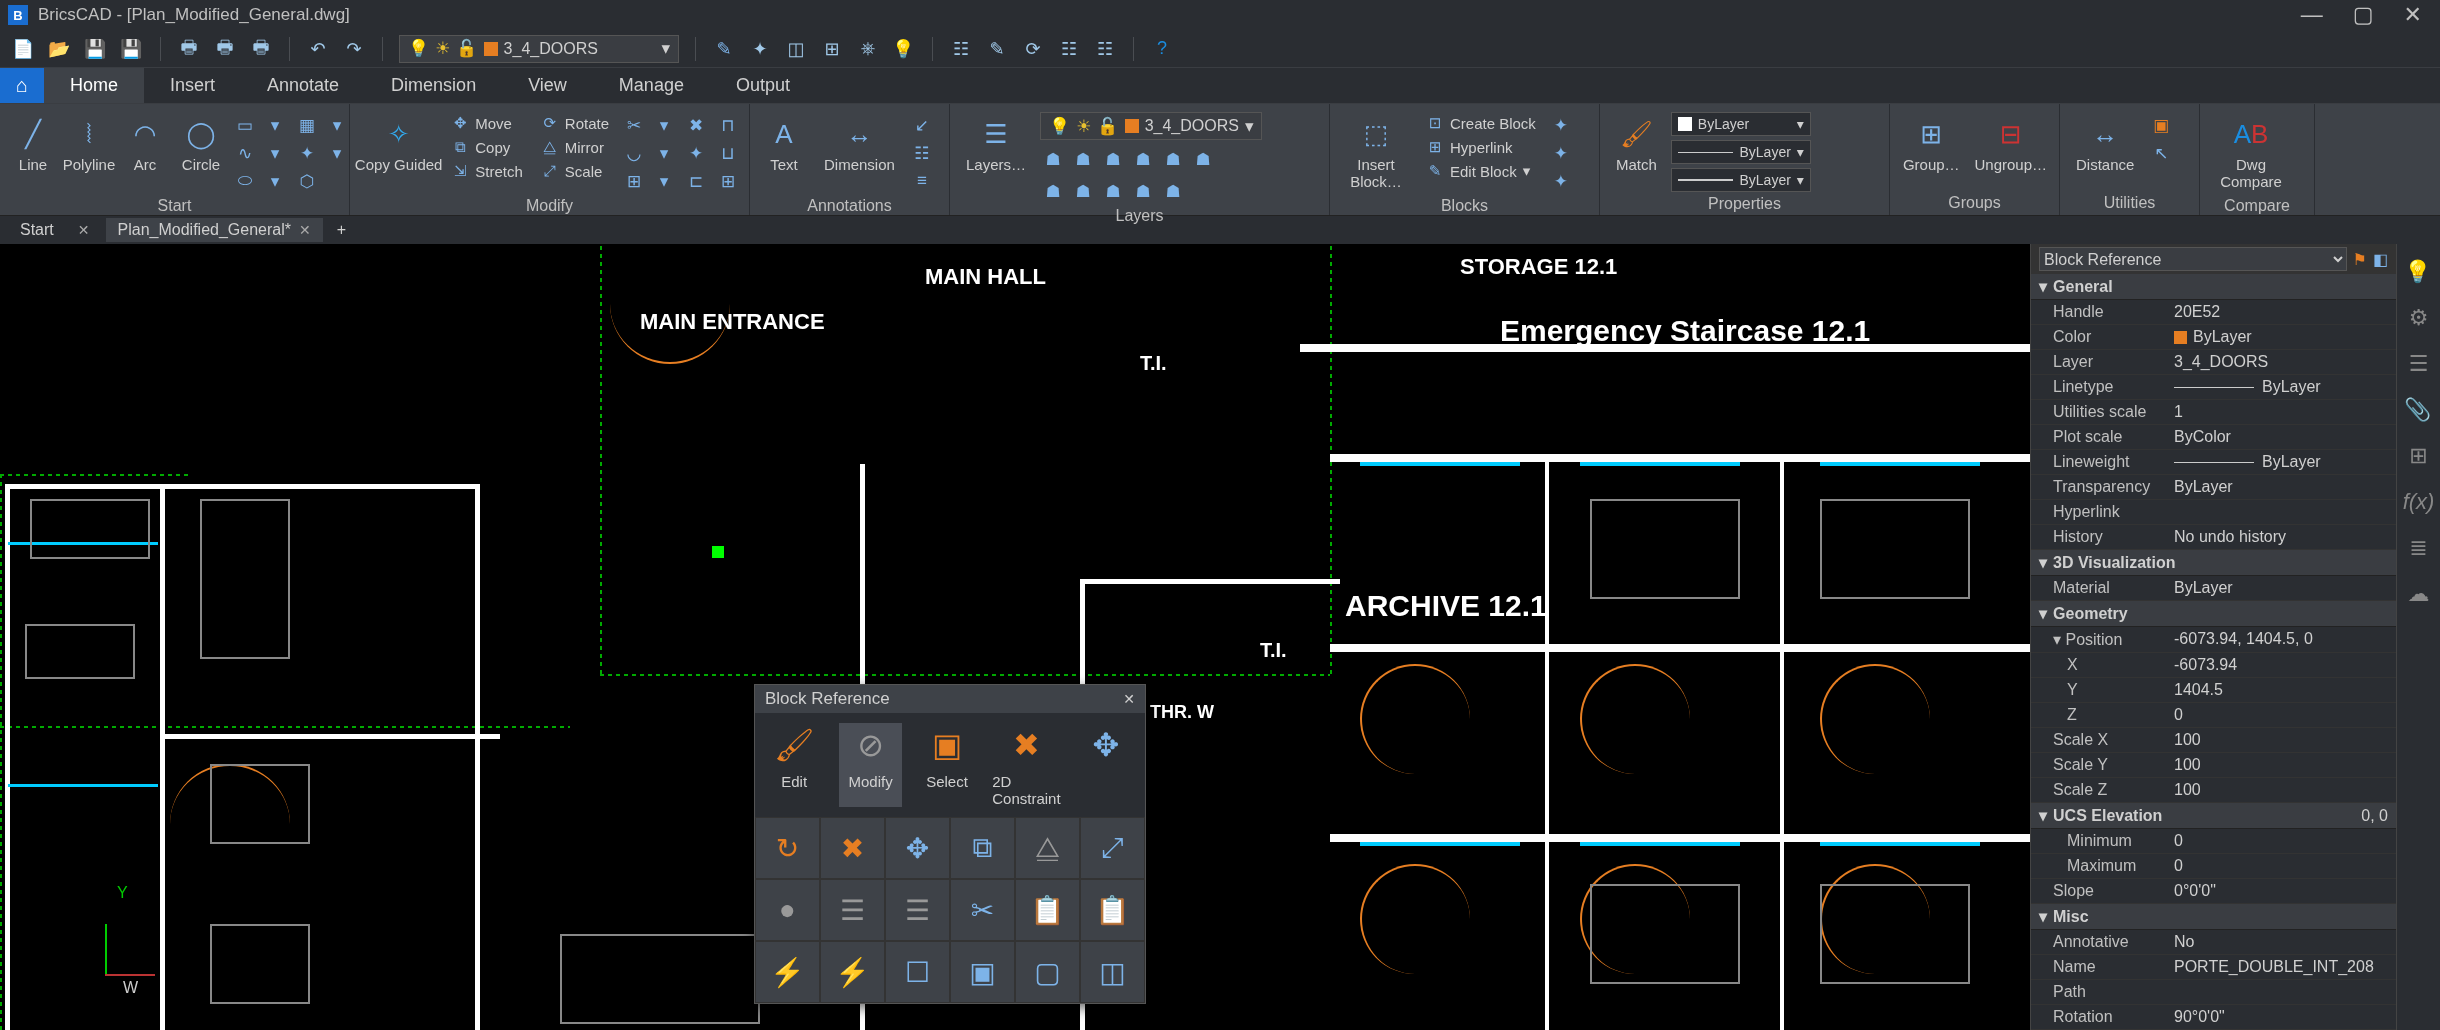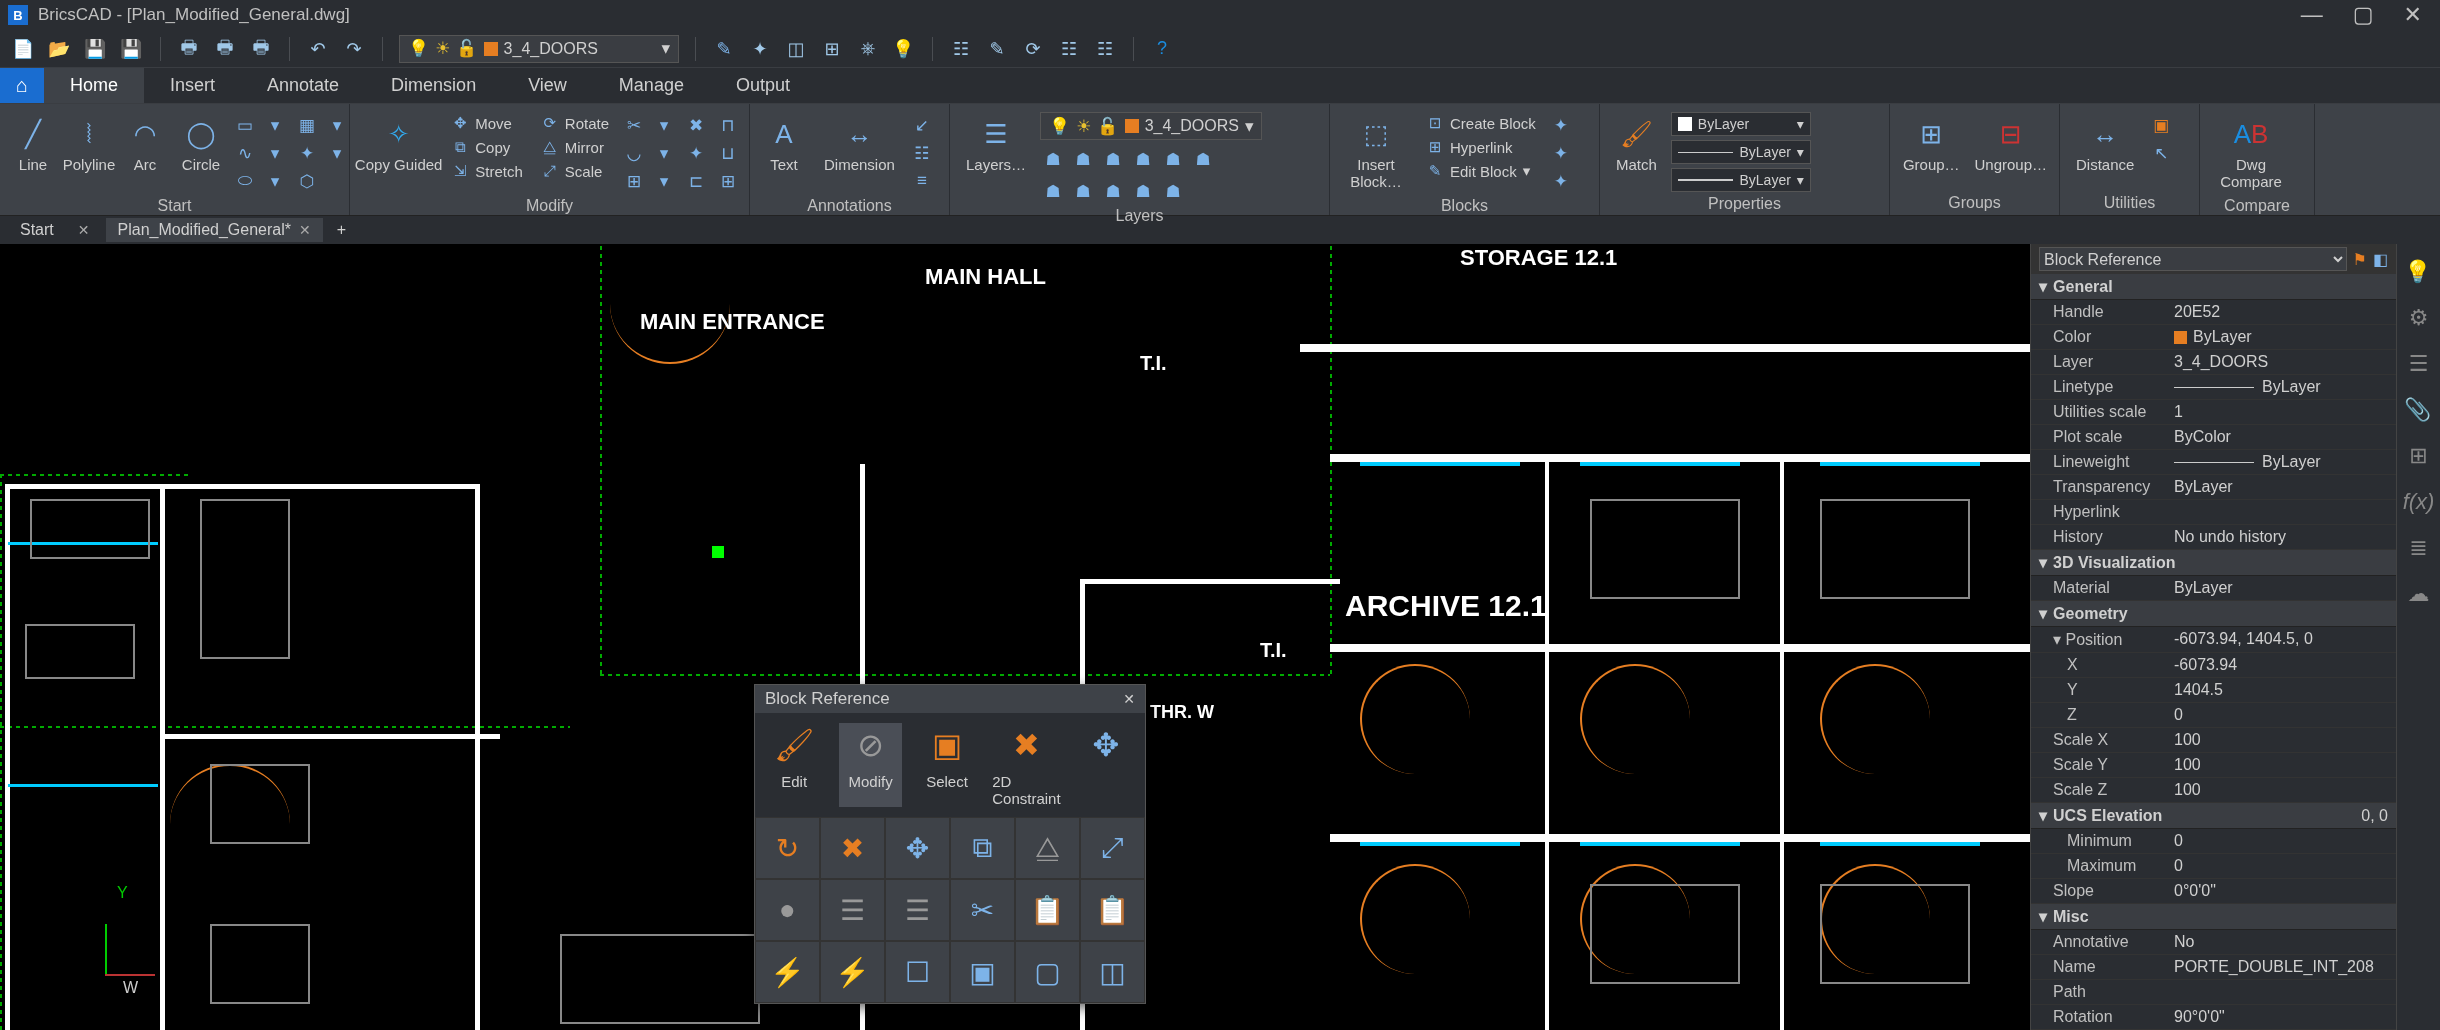--- a/index.html
+++ b/index.html
@@ -478,21 +478,22 @@
     <div class="furn" style="left:860px; top:630px; width:200px; height:90px"></div>
     <div class="furn" style="left:1590px; top:255px; width:150px; height:100px"></div>
     <div class="furn" style="left:1820px; top:255px; width:150px; height:100px"></div>
     <div class="furn" style="left:1590px; top:640px; width:150px; height:100px"></div>
     <div class="furn" style="left:1820px; top:640px; width:150px; height:100px"></div>
 
     <div style="position:absolute; left:712px; top:302px; width:12px; height:12px; background:#0f0"></div>
 
     <div class="room-label" style="left:640px; top:65px">MAIN ENTRANCE</div>
     <div class="room-label" style="left:925px; top:20px">MAIN HALL</div>
-    <div class="room-label" style="left:1460px; top:1px">STORAGE 12.1</div>
+    <div class="room-label" style="left:1460px; top:10px">STORAGE 12.1</div>
+    <div class="room-label big" style="left:1500px; top:70px">Emergency Staircase 12.1</div>
     <div class="room-label big" style="left:1345px; top:345px">ARCHIVE 12.1</div>
     <div class="room-label" style="left:1140px; top:108px; font-size:20px">T.I.</div>
     <div class="room-label" style="left:1260px; top:395px; font-size:20px">T.I.</div>
     <div class="room-label" style="left:1150px; top:458px; font-size:18px">THR. W</div>
 
     <div style="position:absolute; left:105px; top:680px; color:#0c0; font-size:16px">
       <div style="position:absolute; left:12px; top:-40px">Y</div>
       <div style="position:absolute; left:0; top:0; width:2px; height:50px; background:#0c0"></div>
       <div style="position:absolute; left:0; top:50px; width:50px; height:2px; background:#b33"></div>
       <div style="position:absolute; left:18px; top:55px; color:#ccc">W</div>

